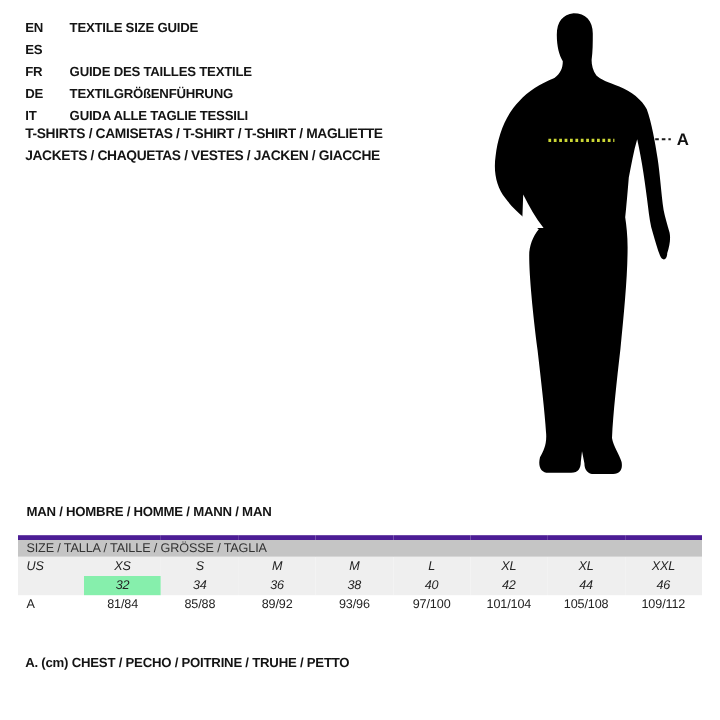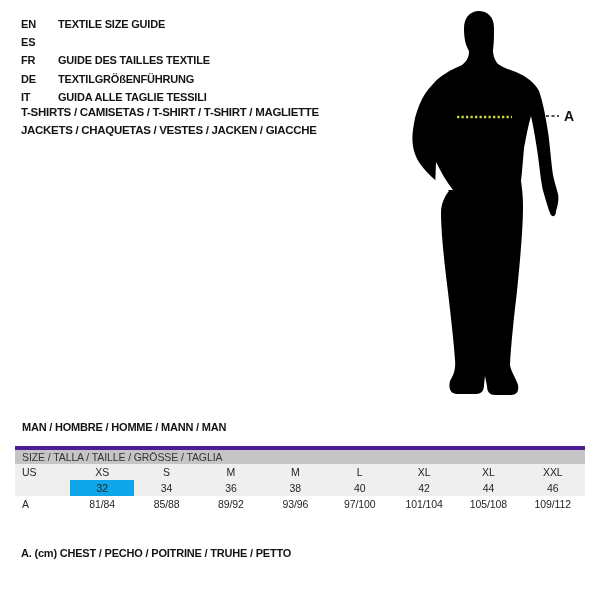--- a/index.html
+++ b/index.html
@@ -34,21 +34,21 @@
     font-size:10.5px; color:#242424; letter-spacing:-0.1px;
   }
   col.label-col { width:55px; }
   thead td {
     background:#c5c5c5; border-top:4px solid #4c1d95;
     height:15px; padding:1px 0 1px 7px; color:#333;
     font-size:10.5px; white-space:nowrap; overflow:hidden;
   }
   tbody td { height:16px; text-align:center; padding:0; white-space:nowrap; }
   tbody td.rowlabel { text-align:left; padding-left:7px; }
-  tr.shaded td { background:#efefef; }
+  tr.shaded td { background:#efefef;font-style:italic; }
   .footnote {
     position:absolute; left:21px; top:547px;
     font-weight:bold; font-size:11px; letter-spacing:-0.2px; color:#141414;
   }
 </style>
 </head>
 <body>
 
 <div class="lang-block">
   <div class="lang-row">
@@ -152,21 +152,21 @@
         <td style="background: rgb(239, 239, 239);">S</td>
         <td style="background: rgb(239, 239, 239);">M</td>
         <td style="background: rgb(239, 239, 239);">M</td>
         <td style="background: rgb(239, 239, 239);">L</td>
         <td style="background: rgb(239, 239, 239);">XL</td>
         <td style="background: rgb(239, 239, 239);">XL</td>
         <td style="background: rgb(239, 239, 239);">XXL</td>
       </tr>
       <tr class="shaded">
         <td class="rowlabel" style="background: rgb(239, 239, 239);"></td>
-        <td style="background: #0ea5e9;">32</td>
+        <td style="background: #86efac;">32</td>
         <td style="background: rgb(239, 239, 239);">34</td>
         <td style="background: rgb(239, 239, 239);">36</td>
         <td style="background: rgb(239, 239, 239);">38</td>
         <td style="background: rgb(239, 239, 239);">40</td>
         <td style="background: rgb(239, 239, 239);">42</td>
         <td style="background: rgb(239, 239, 239);">44</td>
         <td style="background: rgb(239, 239, 239);">46</td>
       </tr>
       <tr>
         <td class="rowlabel">A</td>

